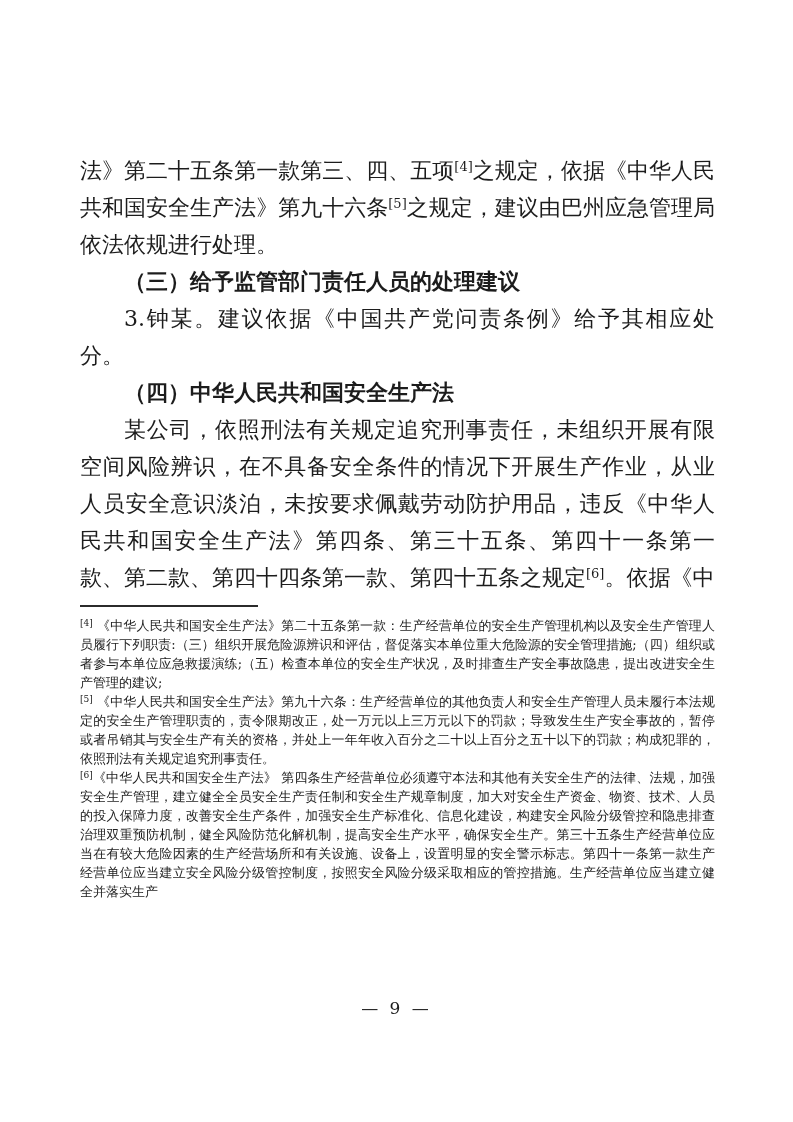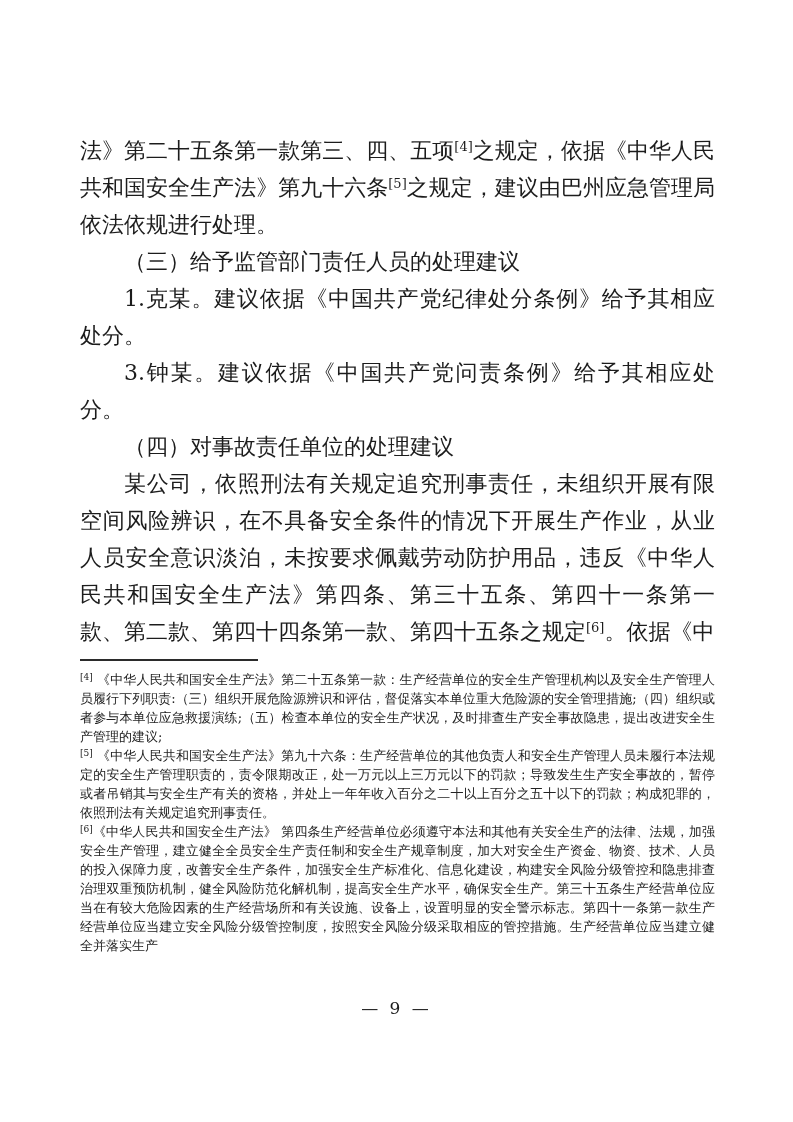--- a/index.html
+++ b/index.html
@@ -17,24 +17,25 @@
   .content {
     position: absolute;
     left: 80px;
     top: 132px;
     width: 635px;
   }
   .body-text {
     font-size: 22px;
     line-height: 37px;
     text-align: justify;
+    margin-top: 20px;
   }
   .para { text-indent: 2em; }
   .para.continuation { text-indent: 0; }
-  .heading { font-weight: normal; }
+  .heading { font-weight: bold; }
   sup.fnref {
     font-size: 13px;
     line-height: 0;
     vertical-align: 7px;
     font-weight: normal;
   }
   .fn-sep {
     width: 178px;
     height: 0;
     border-top: 2px solid #2b2b2b;
@@ -69,24 +70,23 @@
 
 <div class="page">
   <div class="content">
 
     <div class="body-text">
 
       <p class="para continuation"><span>法》第二十五条第一款第三、四、五项</span><sup class="fnref">[4]</sup><span>之规定，依据《中华人民共和国安全生产法》第九十六条</span><sup class="fnref">[5]</sup><span>之规定，建议由巴州应急管理局依法依规进行处理。</span></p>
 
       <p class="para heading">（三）给予监管部门责任人员的处理建议</p>
 
-      <p class="para">1.克某。建议依据《中国共产党纪律处分条例》给予其相应处分。</p>
       <p class="para">3.钟某。建议依据《中国共产党问责条例》给予其相应处分。</p>
 
-      <p class="para heading">（四）对事故责任单位的处理建议</p>
+      <p class="para heading">（四）中华人民共和国安全生产法</p>
 
       <p class="para"><span>某公司，依照刑法有关规定追究刑事责任，未组织开展有限空间风险辨识，在不具备安全条件的情况下开展生产作业，从业人员安全意识淡泊，未按要求佩戴劳动防护用品，违反《中华人民共和国安全生产法》第四条、第三十五条、第四十一条第一款、第二款、第四十四条第一款、第四十五条之规定</span><sup class="fnref">[6]</sup><span>。依据《中</span></p>
 
     </div>
 
     <div class="fn-sep"></div>
 
     <div class="footnotes">
       <div class="footnote"><sup class="fn-marker">[4]</sup><span> 《中华人民共和国安全生产法》第二十五条第一款：生产经营单位的安全生产管理机构以及安全生产管理人员履行下列职责:（三）组织开展危险源辨识和评估，督促落实本单位重大危险源的安全管理措施;（四）组织或者参与本单位应急救援演练;（五）检查本单位的安全生产状况，及时排查生产安全事故隐患，提出改进安全生产管理的建议;</span></div>
       <div class="footnote"><sup class="fn-marker">[5]</sup><span> 《中华人民共和国安全生产法》第九十六条：生产经营单位的其他负责人和安全生产管理人员未履行本法规定的安全生产管理职责的，责令限期改正，处一万元以上三万元以下的罚款；导致发生生产安全事故的，暂停或者吊销其与安全生产有关的资格，并处上一年年收入百分之二十以上百分之五十以下的罚款；构成犯罪的，依照刑法有关规定追究刑事责任。</span></div>

